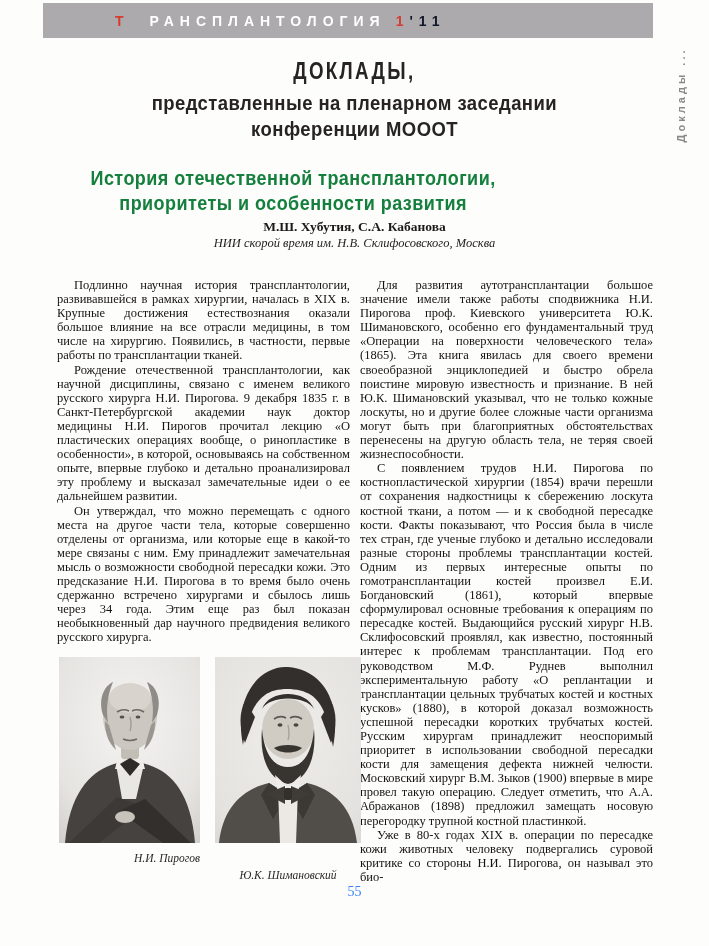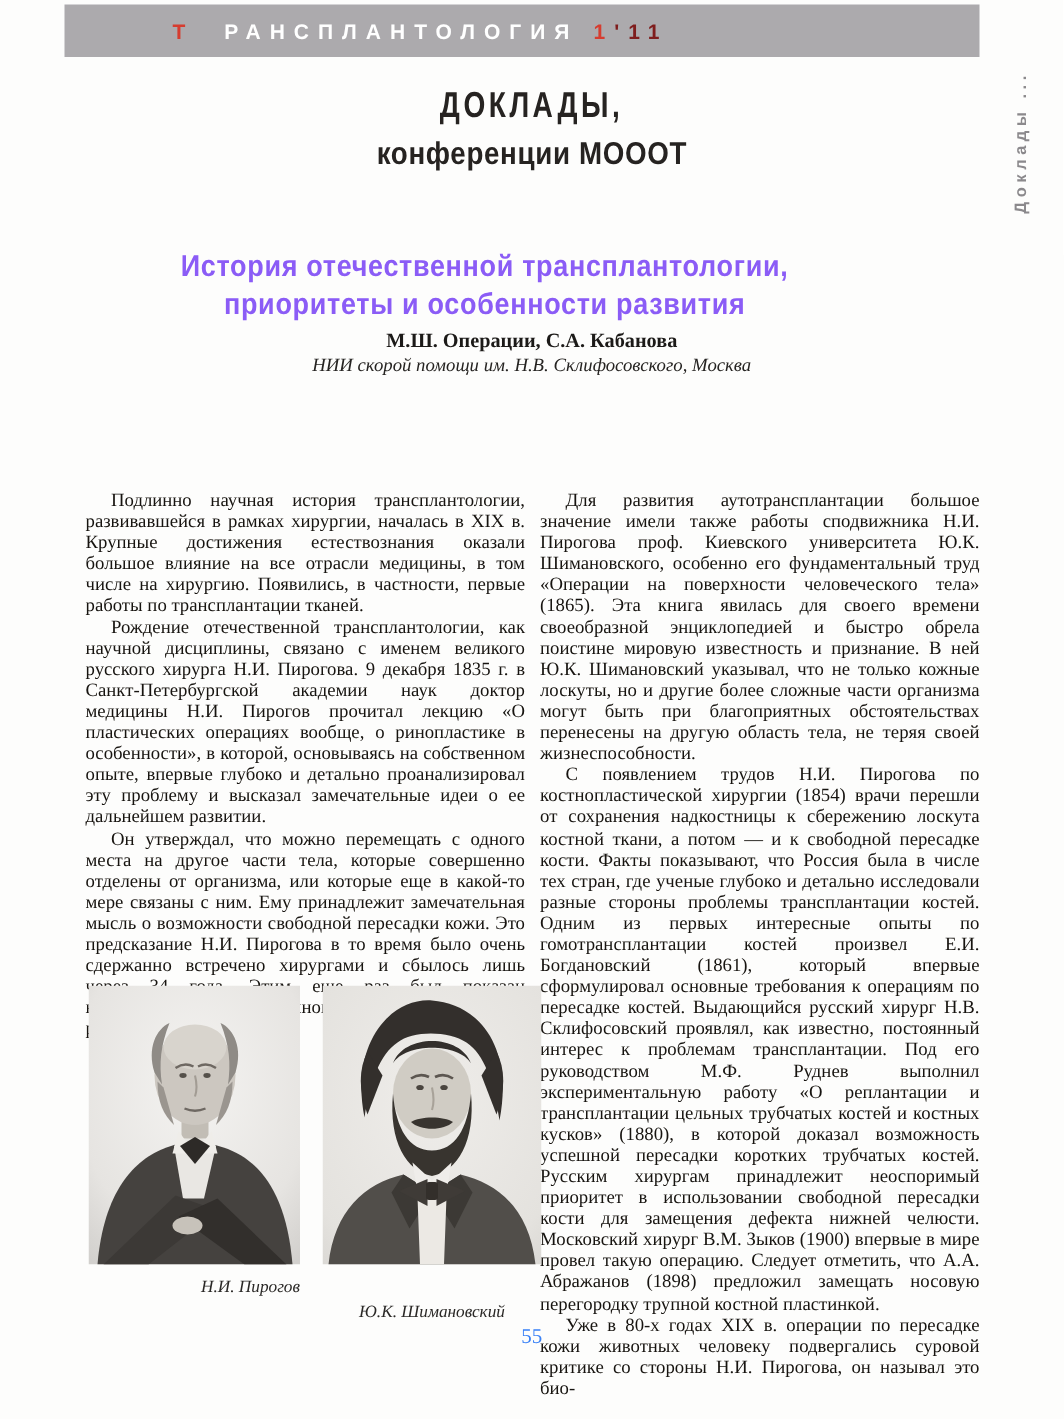--- a/index.html
+++ b/index.html
@@ -16,21 +16,21 @@
     background:#acaaad;
   }
   .journal-title{
     position:absolute;left:72px;top:0;height:35px;line-height:37px;
     font-family:"Liberation Sans", sans-serif;
     font-weight:bold;font-size:14px;letter-spacing:6px;
     white-space:nowrap;
   }
   .journal-title .red{color:#d63c2f;}
   .journal-title .white{color:#ffffff;margin-left:20px;}
-  .journal-title .gray{color:#7f1d1d;}
+  .journal-title .gray{color:#0f172a;}
   .journal-title .gap{display:inline-block;width:10px;}
   
   .vertical-label{
     position:absolute;left:612px;top:88px;width:140px;height:14px;
     transform:rotate(-90deg);transform-origin:center;
     font-family:"Liberation Sans", sans-serif;
     font-weight:bold;font-size:11px;letter-spacing:3px;
     color:#8b898c;text-align:center;white-space:nowrap;
   }
   
@@ -42,38 +42,38 @@
   .doc-title-main>span{display:inline-block;transform:scaleX(0.78);transform-origin:center;}
   .doc-title-sub{
     font-family:"Liberation Sans", sans-serif;font-weight:bold;
     font-size:21px;line-height:26px;letter-spacing:0.5px;
   }
   .doc-title-sub>span{display:inline-block;transform:scaleX(0.88);transform-origin:center;}
   
   .article-heading{
     position:absolute;left:0;top:166px;width:586px;text-align:center;
     font-family:"Liberation Sans", sans-serif;font-weight:bold;
-    font-size:20px;line-height:25px;color:#8b5cf6;letter-spacing:0.5px;padding-left:30px;
+    font-size:20px;line-height:25px;color:#15803d;letter-spacing:0.5px;
   }
   .article-heading>div>span{display:inline-block;transform:scaleX(0.9);transform-origin:center;}
   .authors{
     position:absolute;left:0;top:219px;width:709px;text-align:center;
     font-weight:bold;font-size:13.5px;color:#1c1a18;
   }
   .affiliation{
     position:absolute;left:0;top:236px;width:709px;text-align:center;
     font-style:italic;font-size:12.5px;color:#262422;
   }
   
   .columns{
     position:absolute;left:57px;top:278px;width:596px;
     display:flex;gap:10px;
     font-size:12.5px;line-height:14.1px;color:#171410;
   }
-  .col{width:293px;text-align:justify;margin-top:48px;}
+  .col{width:293px;text-align:justify;}
   .col p{margin:0;text-indent:17px;}
   
   .figure1{position:absolute;left:59px;top:657px;width:141px;height:186px;}
   .figure2{position:absolute;left:215px;top:657px;width:146px;height:186px;}
   .figure1 svg,.figure2 svg{display:block;}
   .caption1{
     position:absolute;left:59px;top:852px;width:141px;text-align:right;
     font-style:italic;font-size:11.5px;color:#2a2826;
   }
   .caption2{
@@ -93,29 +93,30 @@
 
   <div class="header-bar">
     <div class="journal-title"><span class="red">Т</span><span class="white">РАНСПЛАНТОЛОГИЯ</span><span class="gap"></span><span class="red">1</span><span class="gray">'11</span>
     </div>
   </div>
 
   <div class="vertical-label">Доклады ...</div>
 
   <div class="doc-title">
     <div class="doc-title-main"><span>ДОКЛАДЫ,</span></div>
+    <div class="doc-title-sub"><span>представленные на пленарном заседании</span></div>
     <div class="doc-title-sub"><span>конференции МОООТ</span></div>
   </div>
 
   <div class="article-heading">
     <div><span>История отечественной трансплантологии,</span></div>
     <div><span>приоритеты и особенности развития</span></div>
   </div>
-  <div class="authors">М.Ш. Операции, С.А. Кабанова</div>
-  <div class="affiliation">НИИ скорой помощи им. Н.В. Склифосовского, Москва</div>
+  <div class="authors">М.Ш. Хубутия, С.А. Кабанова</div>
+  <div class="affiliation">НИИ скорой время им. Н.В. Склифосовского, Москва</div>
 
   <div class="columns">
     <div class="col">
       <p>Подлинно научная история трансплантологии, развивавшейся в рамках хирургии, началась в XIX в. Крупные достижения естествознания оказали большое влияние на все отрасли медицины, в том числе на хирургию. Появились, в частности, первые работы по трансплантации тканей.</p>
       <p>Рождение отечественной трансплантологии, как научной дисциплины, связано с именем великого русского хирурга Н.И. Пирогова. 9 декабря 1835 г. в Санкт-Петербургской академии наук доктор медицины Н.И. Пирогов прочитал лекцию «О пластических операциях вообще, о ринопластике в особенности», в которой, основываясь на собственном опыте, впервые глубоко и детально проанализировал эту проблему и высказал замечательные идеи о ее дальнейшем развитии.</p>
       <p>Он утверждал, что можно перемещать с одного места на другое части тела, которые совершенно отделены от организма, или которые еще в какой-то мере связаны с ним. Ему принадлежит замечательная мысль о возможности свободной пересадки кожи. Это предсказание Н.И. Пирогова в то время было очень сдержанно встречено хирургами и сбылось лишь через 34 года. Этим еще раз был показан необыкновенный дар научного предвидения великого русского хирурга.</p>
     </div>
     <div class="col">
       <p>Для развития аутотрансплантации большое значение имели также работы сподвижника Н.И. Пирогова проф. Киевского университета Ю.К. Шимановского, особенно его фундаментальный труд «Операции на поверхности человеческого тела» (1865). Эта книга явилась для своего времени своеобразной энциклопедией и быстро обрела поистине мировую известность и признание. В ней Ю.К. Шимановский указывал, что не только кожные лоскуты, но и другие более сложные части организма могут быть при благоприятных обстоятельствах перенесены на другую область тела, не теряя своей жизнеспособности.</p>
       <p>С появлением трудов Н.И. Пирогова по костнопластической хирургии (1854) врачи перешли от сохранения надкостницы к сбережению лоскута костной ткани, а потом — и к свободной пересадке кости. Факты показывают, что Россия была в числе тех стран, где ученые глубоко и детально исследовали разные стороны проблемы трансплантации костей. Одним из первых интересные опыты по гомотрансплантации костей произвел Е.И. Богдановский (1861), который впервые сформулировал основные требования к операциям по пересадке костей. Выдающийся русский хирург Н.В. Склифосовский проявлял, как известно, постоянный интерес к проблемам трансплантации. Под его руководством М.Ф. Руднев выполнил экспериментальную работу «О реплантации и трансплантации цельных трубчатых костей и костных кусков» (1880), в которой доказал возможность успешной пересадки коротких трубчатых костей. Русским хирургам принадлежит неоспоримый приоритет в использовании свободной пересадки кости для замещения дефекта нижней челюсти. Московский хирург В.М. Зыков (1900) впервые в мире провел такую операцию. Следует отметить, что А.А. Абражанов (1898) предложил замещать носовую перегородку трупной костной пластинкой.</p>

